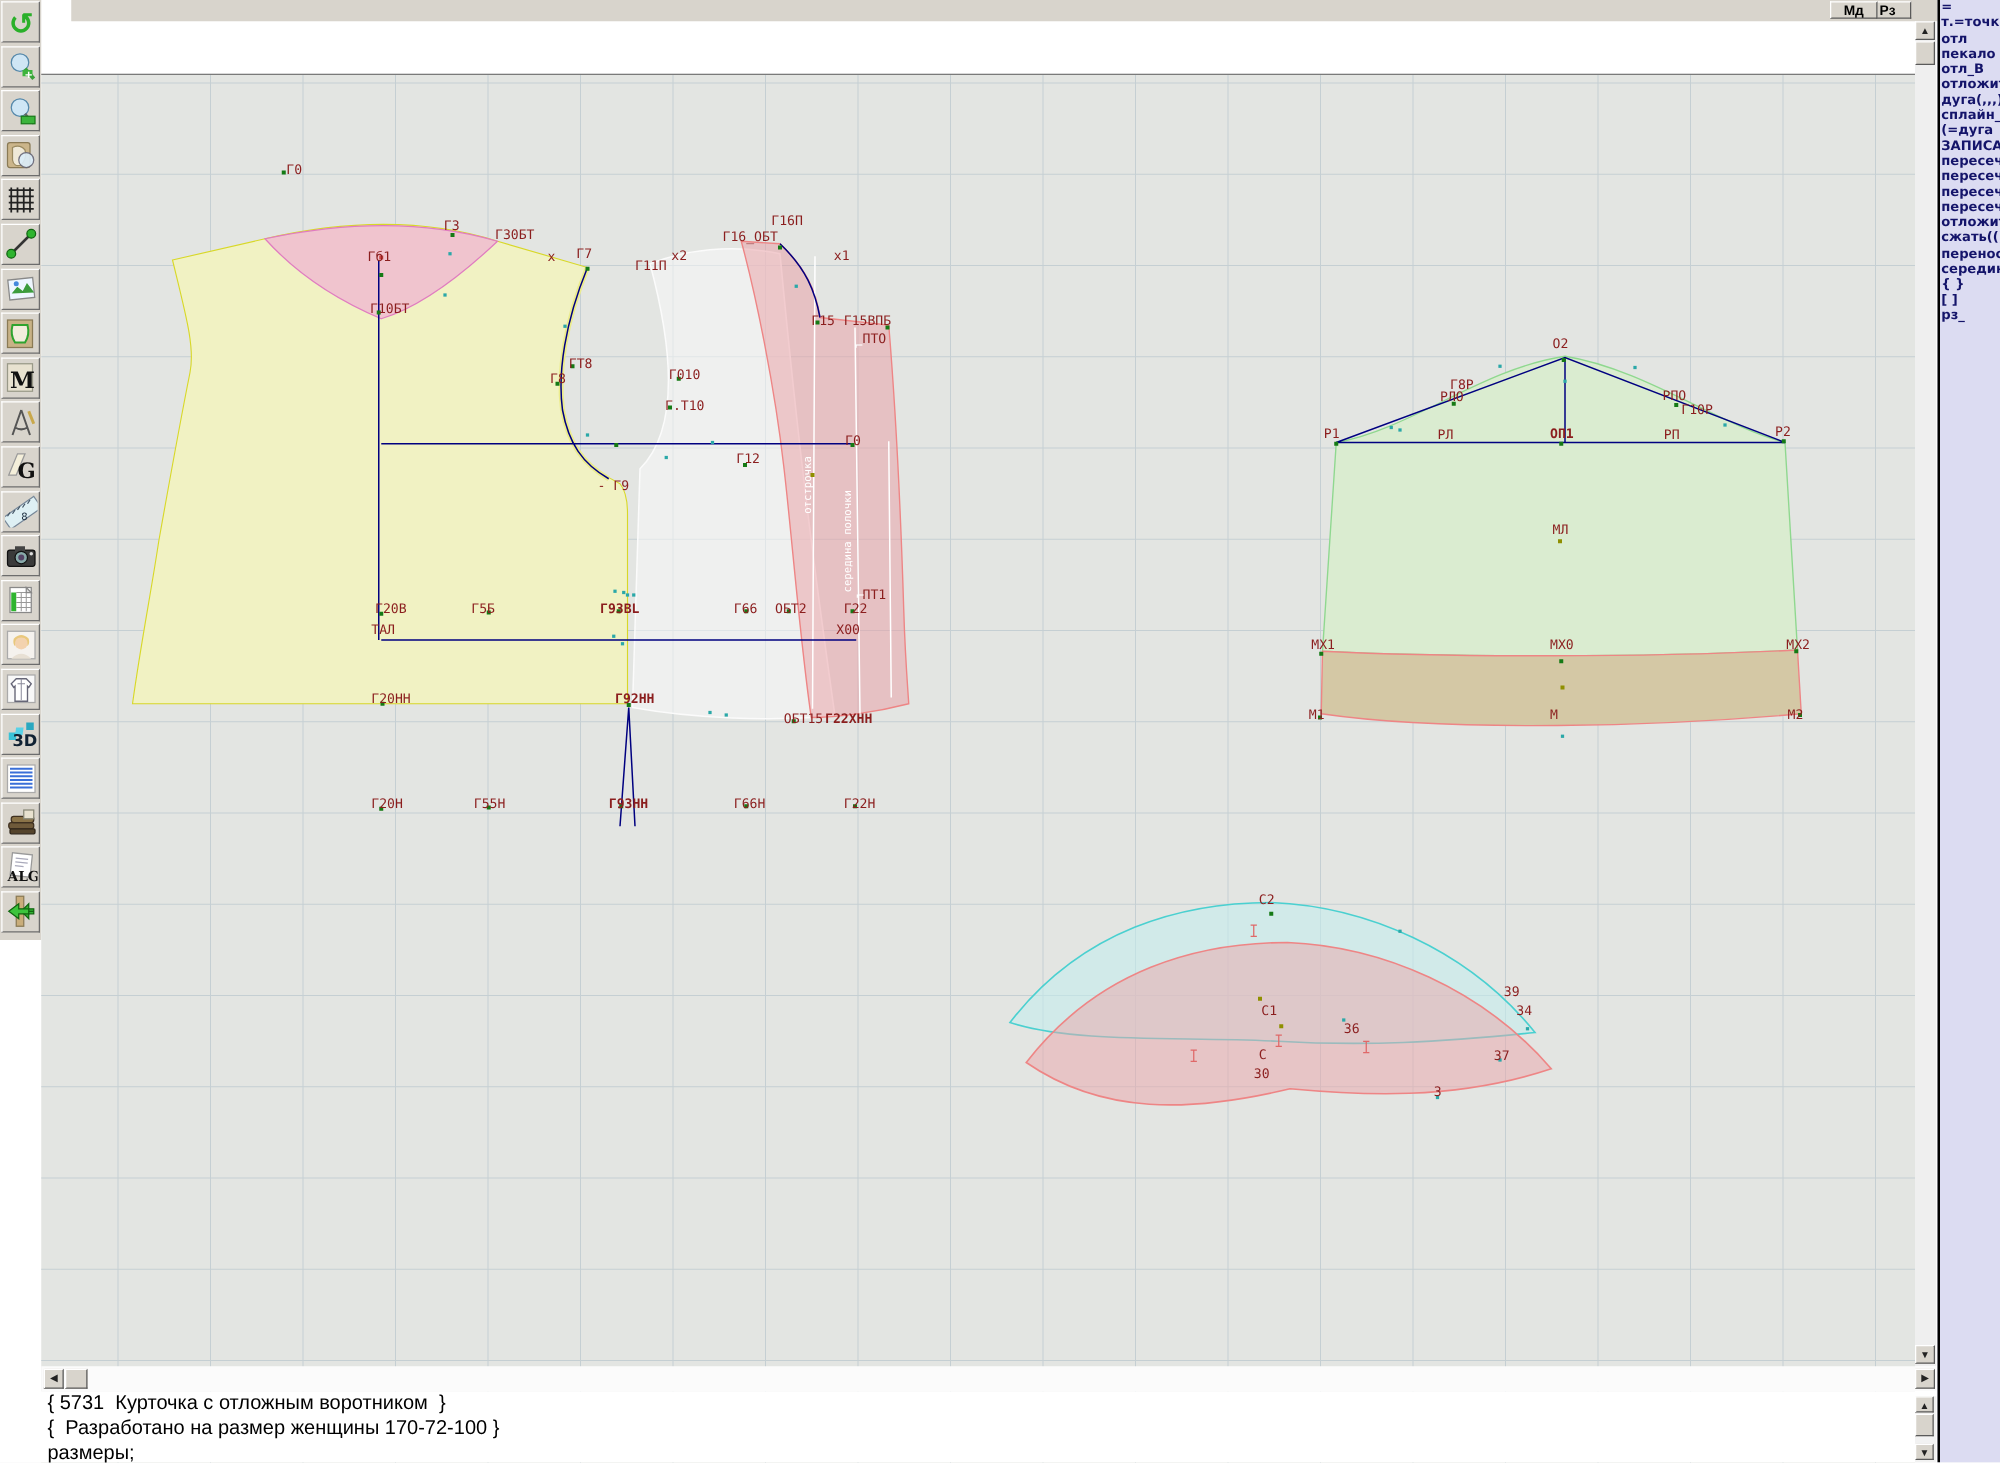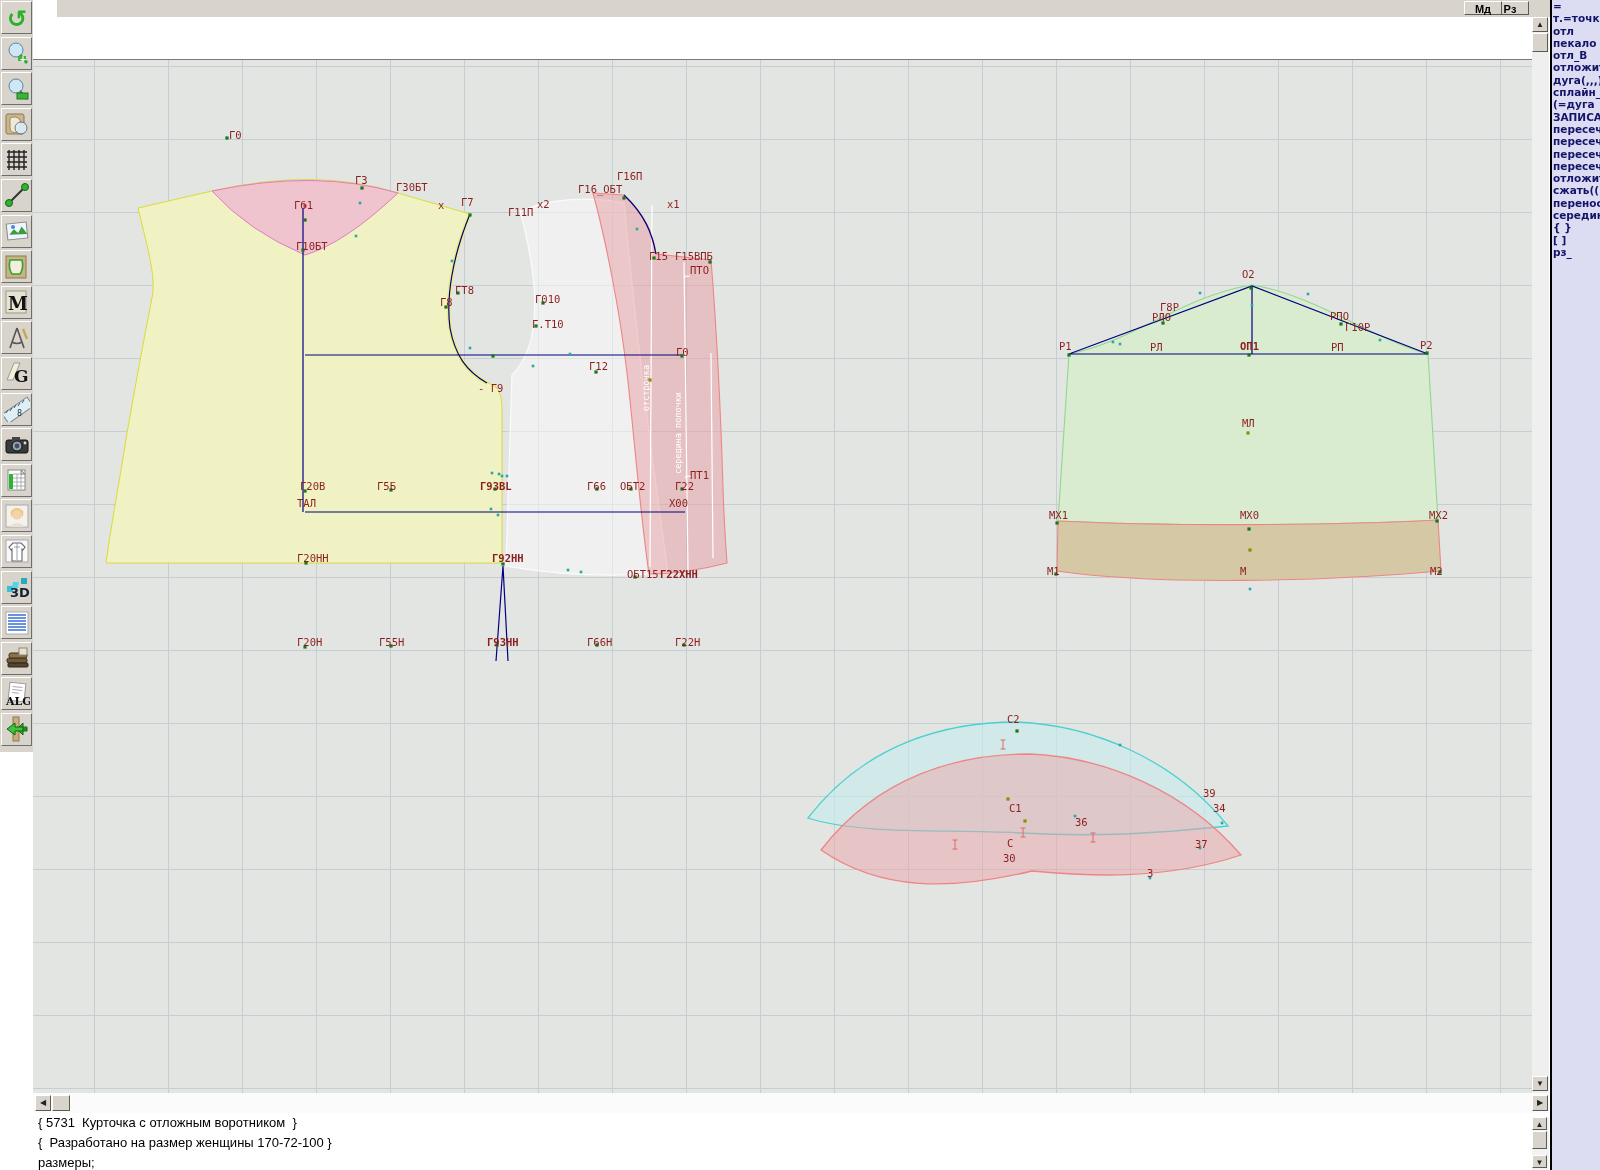--- a/index.html
+++ b/index.html
@@ -32,21 +32,21 @@
   .vscroll{position:absolute;left:1532px;top:17px;width:17px;height:1076px;background:#efefef;}
   .hscroll{position:absolute;left:33px;top:1093px;width:1516px;height:20px;background:#fbfbfb;}
   .sbtn{position:absolute;background:#d8d4cc;border:1px solid;
     border-color:#ffffff #5a5a5a #5a5a5a #ffffff;box-sizing:border-box;
     font-size:8px;line-height:13px;text-align:center;color:#222;cursor:pointer;}
   .sthumb{position:absolute;background:#d8d4cc;border:1px solid;
     border-color:#ffffff #5a5a5a #5a5a5a #ffffff;box-sizing:border-box;cursor:pointer;}
 
   
   .console{position:absolute;left:0;top:1113px;width:1550px;height:57px;background:#ffffff;}
-  .console .line{padding-left:38px;font-size:13px;line-height:20px;color:#000;white-space:pre;}
+  .console .line{padding-left:38px;font-size:16px;line-height:20px;color:#000;white-space:pre;}
   .cscroll{position:absolute;left:1532px;top:1117px;width:17px;height:53px;background:#f2f2f2;}
 
   
   .cmdpanel{position:absolute;left:1550px;top:0;width:50px;height:1170px;background:#dcdcf2;
     border-left:2px solid #000;box-sizing:border-box;overflow:hidden;}
   .cmdpanel .cline{font-family:"DejaVu Sans",sans-serif;font-size:10.5px;font-weight:bold;
     color:#14146a;line-height:12.3px;white-space:nowrap;padding-left:1px;cursor:pointer;}
 </style>
 </head>
 <body>

